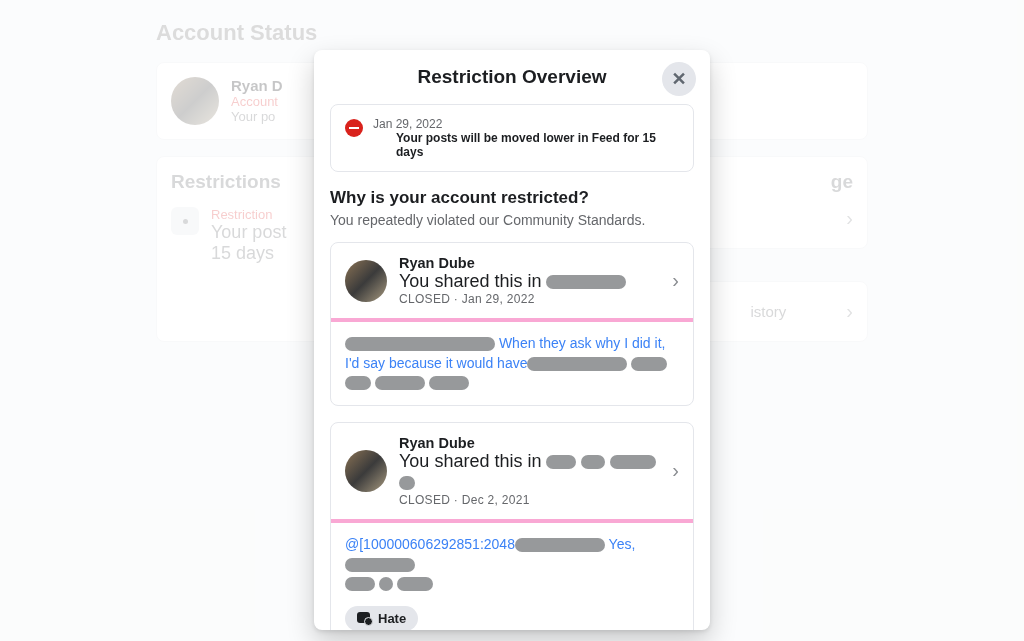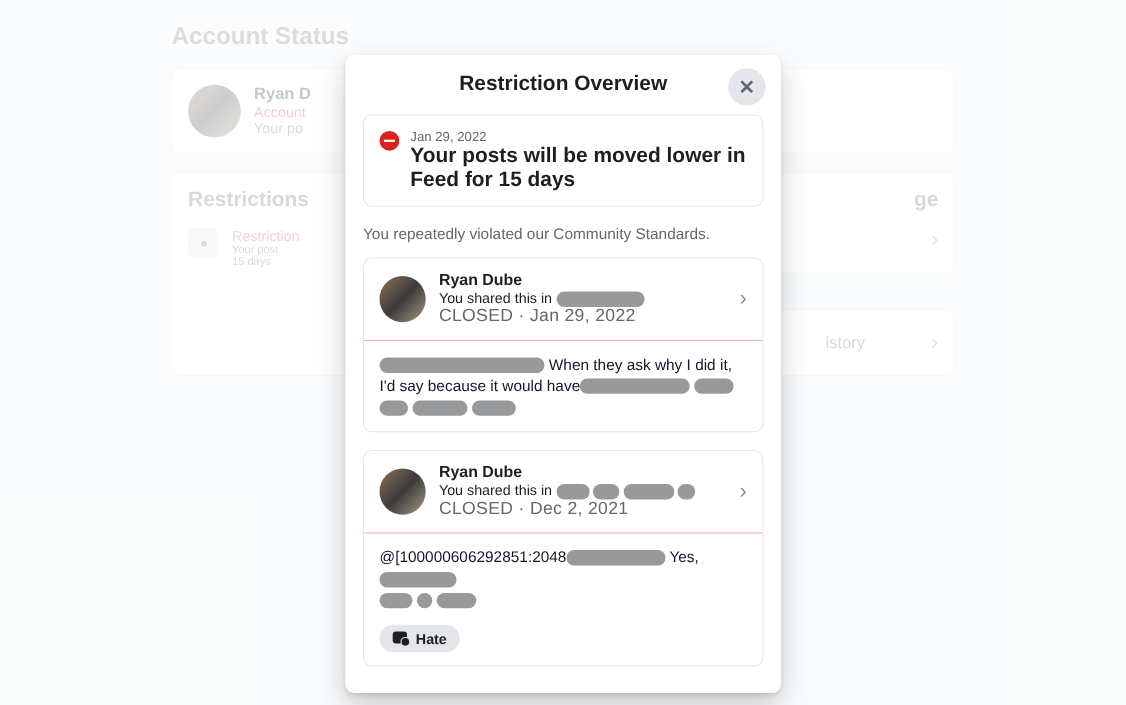--- a/index.html
+++ b/index.html
@@ -47,21 +47,21 @@
     .bg-status { color:#dd3c3c; font-size:13px; }
     .bg-sub { color:#65676b; font-size:13px; }
     .section-heading { font-size:19px; font-weight:700; color:#65676b; margin-bottom:10px; }
     .bg-row-item {
       display:flex; align-items:center; justify-content:space-between;
       padding:4px 0;
     }
     .bg-row-item .texts { display:flex; gap:12px; align-items:flex-start; }
     .chevron { color:#8a8d91; font-size:20px; }
     .restriction-label{color:#dd3c3c;font-size:13px;}
-    .restriction-text{color:#65676b;font-size:10px;max-width:200px}
+    .restriction-text{color:#65676b;font-size:18px;max-width:200px}
 
     
     .overlay {
       position: absolute;
       inset: 0;
       background: rgba(255,255,255,0.75);
       display: flex;
       justify-content: center;
       padding-top: 50px;
     }
@@ -93,36 +93,36 @@
       margin-bottom:16px;
     }
     .notice-icon {
       width:18px;height:18px;border-radius:50%;
       background:#d9221c;flex-shrink:0;position:relative;margin-top:2px;
     }
     .notice-icon::after{
       content:'';position:absolute;left:4px;top:8px;width:10px;height:2px;background:#fff;
     }
     .notice-date{font-size:12px;color:#65676b;}
-    .notice-msg{font-weight:700;font-size:19px;color:#1c1e21;}
+    .notice-msg{font-weight:700;font-size:12px;color:#1c1e21;margin-left:23px;}
     .q-title{font-size:17px;font-weight:700;color:#1c1e21;margin-bottom:4px;}
     .q-sub{font-size:14px;color:#65676b;margin-bottom:14px;}
 
     .violation {
       border:1px solid #e4e6eb; border-radius:8px; margin-bottom:16px;
     }
     .violation-head{
       padding:12px 14px; display:flex; gap:12px; align-items:center;
-      border-bottom:1px solid #f9a8d4;
+      border-bottom:4px solid #f9a8d4;
     }
     .v-texts{flex:1;}
     .v-name{font-weight:700;font-size:14.5px;color:#1c1e21;}
-    .v-shared{font-size:13px;color:#1c1e21;}
-    .v-meta{font-size:16px;color:#65676b;letter-spacing:0.3px;}
-    .violation-body{padding:12px 14px;font-size:14px;color:#0f172a;line-height:1.4;}
+    .v-shared{font-size:18px;color:#1c1e21;}
+    .v-meta{font-size:12px;color:#65676b;letter-spacing:0.3px;}
+    .violation-body{padding:12px 14px;font-size:14px;color:#3b82f6;line-height:1.4;}
     .redact{display:inline-block;background:#97999b;border-radius:9px;height:14px;vertical-align:middle;}
     .violation-footer{padding:0 14px 12px;}
     .tag{
       display:inline-flex;align-items:center;gap:6px;
       background:#e4e6eb;border-radius:14px;padding:5px 12px;
       font-size:13px;font-weight:600;color:#1c1e21;
     }
     .tag-icon{width:15px;height:13px;position:relative;}
     .tag-icon::before{
       content:'';position:absolute;width:13px;height:11px;
@@ -197,20 +197,21 @@
     <div class="modal-body">
 
       <div class="notice">
         <div class="notice-icon"></div>
         <div>
           <div class="notice-date">Jan 29, 2022</div>
           <div class="notice-msg">Your posts will be moved lower in Feed for 15 days</div>
         </div>
       </div>
 
+      <div class="q-title">Why is your account restricted?</div>
       <div class="q-sub">You repeatedly violated our Community Standards.</div>
 
       <div class="violation">
         <div class="violation-head">
           <div class="avatar sm"></div>
           <div class="v-texts">
             <div class="v-name">Ryan Dube</div>
             <div class="v-shared">
               <span>You shared this in</span>
               <span class="redact" style="width:80px;"></span>

